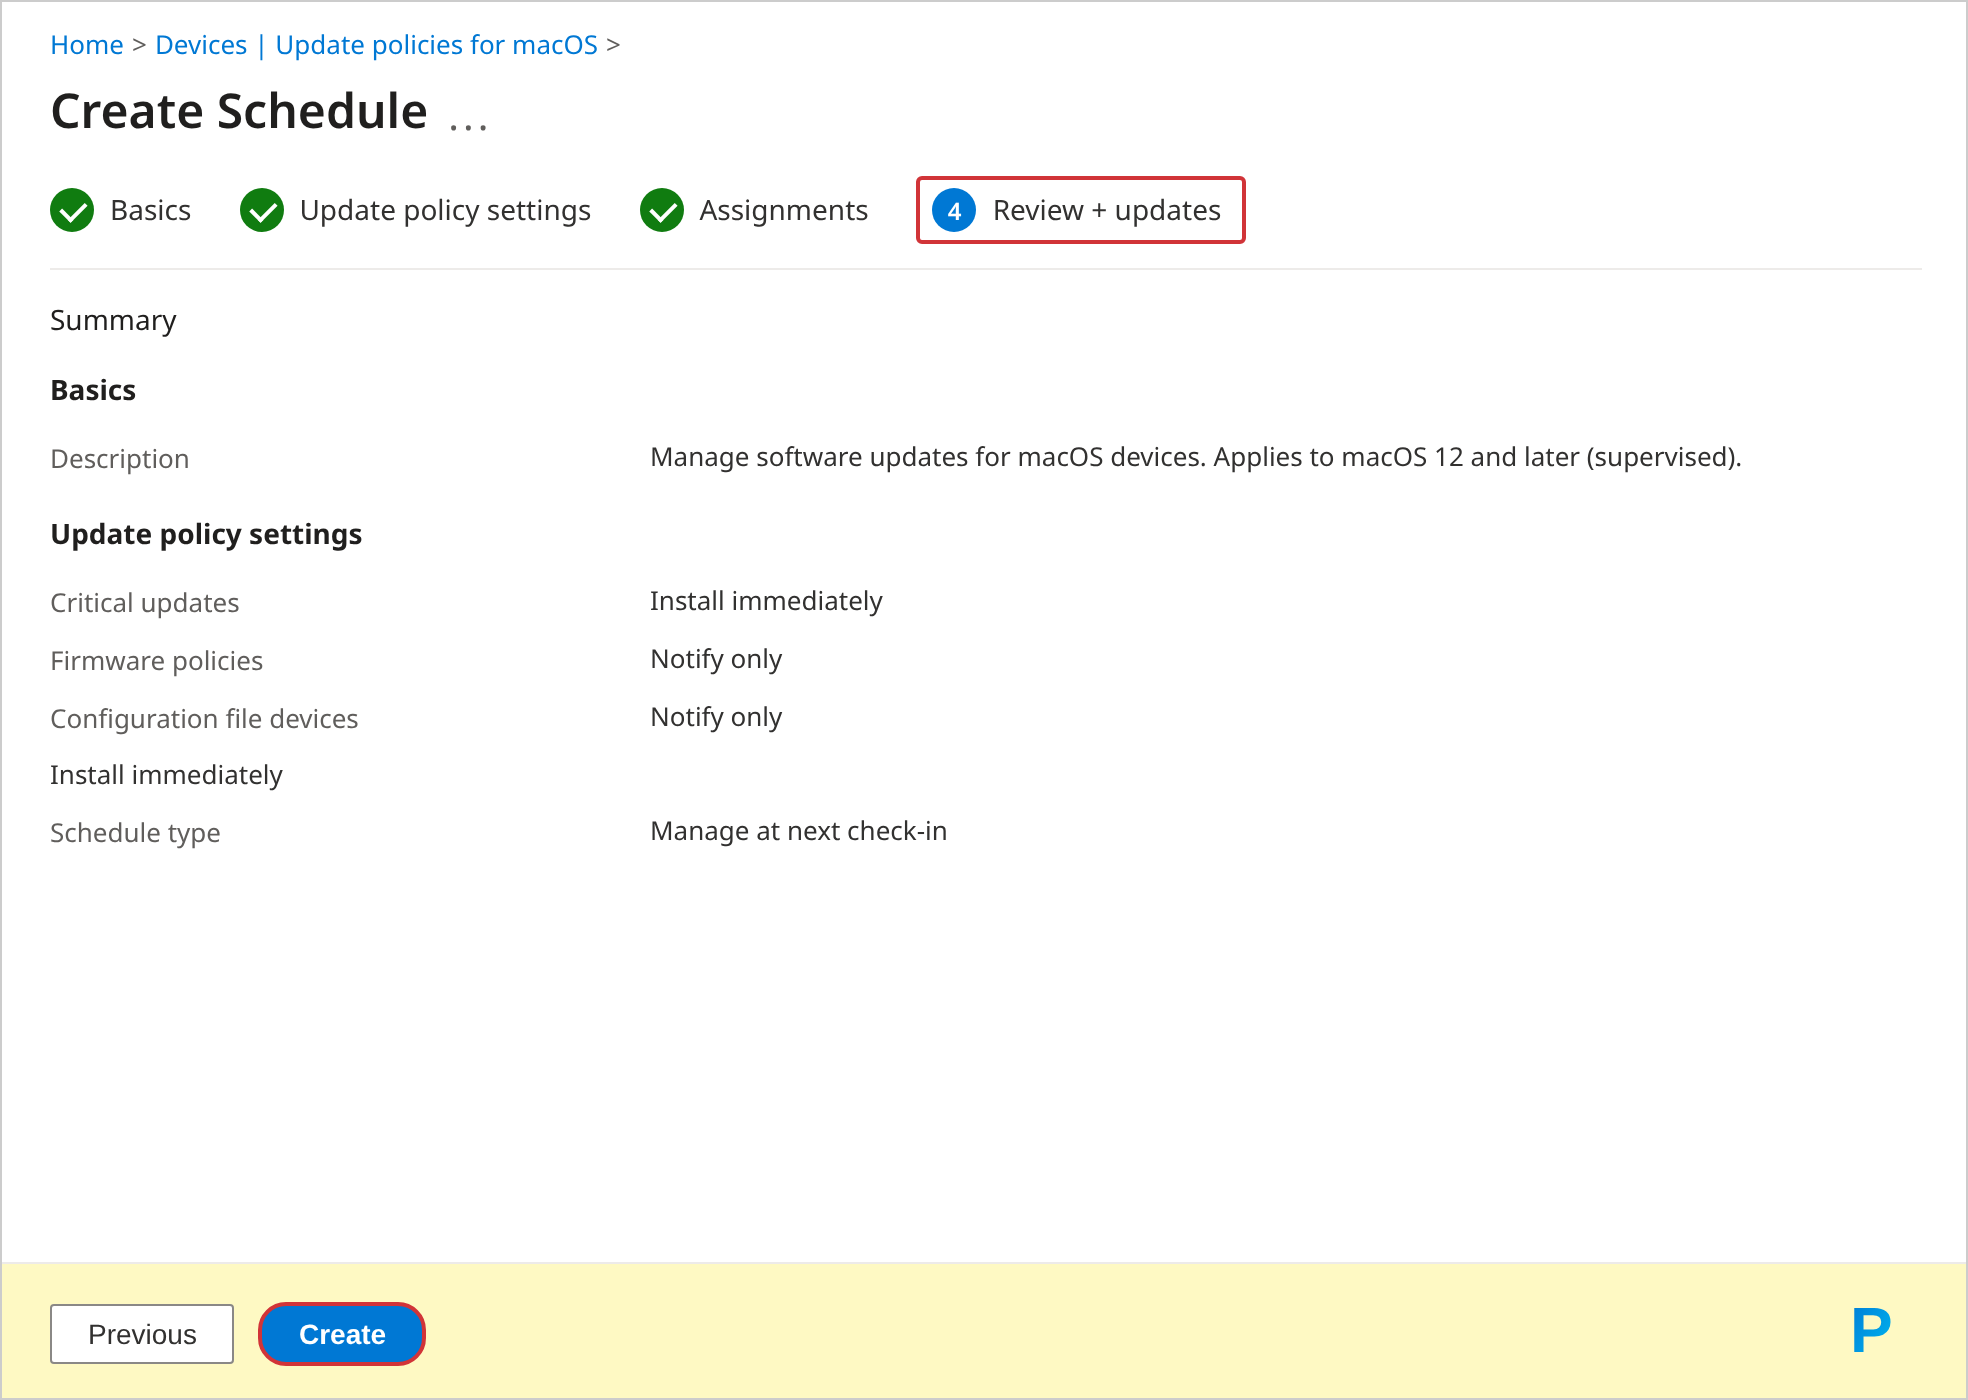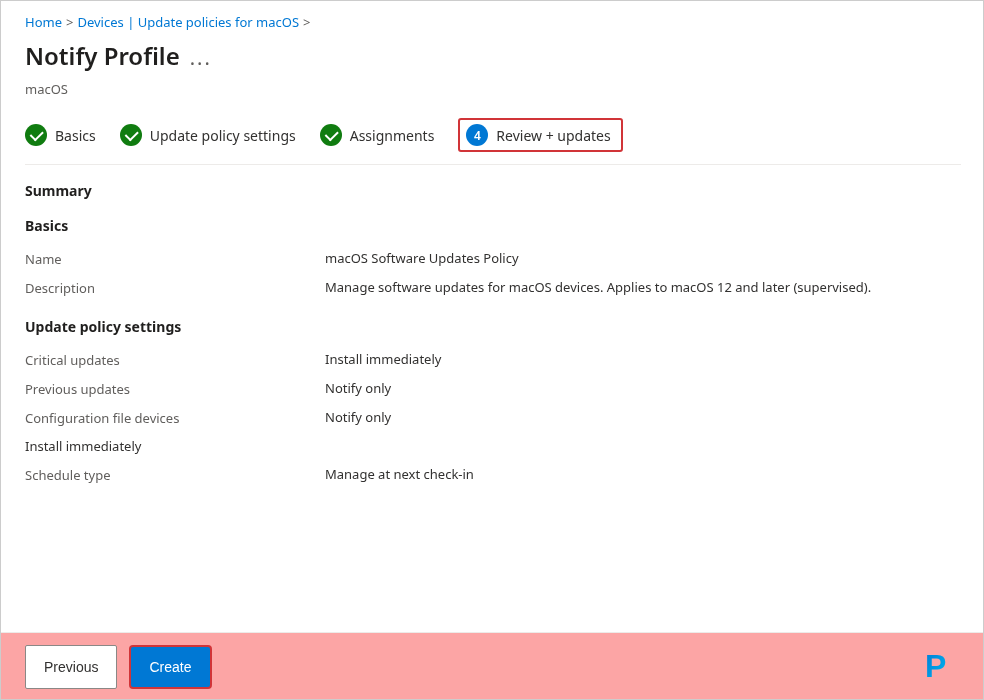--- a/index.html
+++ b/index.html
@@ -119,21 +119,21 @@
       background: #edebe9;
       margin: 0 24px;
     }
     .content {
       flex: 1;
       overflow-y: auto;
       padding: 16px 24px;
     }
     .section-title {
       font-size: 14px;
-      font-weight: 700;
+      font-weight: 400;
       color: #201f1e;
       margin-bottom: 16px;
     }
     .sub-section-title {
       font-size: 14px;
       font-weight: 700;
       color: #201f1e;
       margin-top: 8px;
       margin-bottom: 14px;
     }
@@ -154,41 +154,42 @@
       color: #323130;
       flex: 1;
     }
     .section-gap {
       margin-bottom: 20px;
     }
     .footer {
       border-top: 1px solid #edebe9;
       padding: 12px 24px;
       display: flex;
+      align-items: center;
       gap: 12px;
-      background: #fca5a5;
+      background: #fef9c3;
     }
     .btn-previous {
       border: 1px solid #8a8886;
       background: #fff;
       color: #323130;
       padding: 6px 18px;
       font-size: 14px;
       cursor: pointer;
       border-radius: 2px;
     }
     .btn-create {
       border: 2px solid #d13438;
       background: #0078d4;
       color: #fff;
       padding: 6px 18px;
       font-size: 14px;
       cursor: pointer;
-      border-radius: 4px;
-      font-weight: 400;
+      border-radius: 14px;
+      font-weight: 700;
     }
     .footer-logo {
       margin-left: auto;
     }
     .p-logo {
       width: 40px;
       height: 40px;
     }
   </style>
 </head>
@@ -197,24 +198,23 @@
 <div class="outer">
 
   <div class="breadcrumb">
     <a>Home</a>
     <span>&gt;</span>
     <a>Devices | Update policies for macOS</a>
     <span>&gt;</span>
   </div>
 
   <div class="header">
-    <span class="header-title">Notify Profile</span>
+    <span class="header-title">Create Schedule</span>
     <span class="header-ellipsis">...</span>
   </div>
-  <div class="header-sub">macOS</div>
 
   <div class="tabs">
 
     <div class="tab-item">
       <span class="check-icon"></span>
       <span>Basics</span>
     </div>
 
     <div class="tab-item">
       <span class="check-icon"></span>
@@ -234,38 +234,34 @@
 
   <div class="divider"></div>
 
   <div class="content">
     <div class="section-title">Summary</div>
 
     <div class="section-gap">
       <div class="sub-section-title">Basics</div>
 
       <div class="field-row">
-        <div class="field-label">Name</div>
-        <div class="field-value">macOS Software Updates Policy</div>
-      </div>
-      <div class="field-row">
         <div class="field-label">Description</div>
         <div class="field-value">Manage software updates for macOS devices. Applies to macOS 12 and later (supervised).</div>
       </div>
     </div>
 
     <div class="section-gap">
       <div class="sub-section-title">Update policy settings</div>
 
       <div class="field-row">
         <div class="field-label">Critical updates</div>
         <div class="field-value">Install immediately</div>
       </div>
       <div class="field-row">
-        <div class="field-label">Previous updates</div>
+        <div class="field-label">Firmware policies</div>
         <div class="field-value">Notify only</div>
       </div>
       <div class="field-row">
         <div class="field-label">Configuration file devices</div>
         <div class="field-value">Notify only</div>
       </div>
       <div class="field-row">
         <div class="field-value">Install immediately</div>
       </div>
       <div class="field-row">

